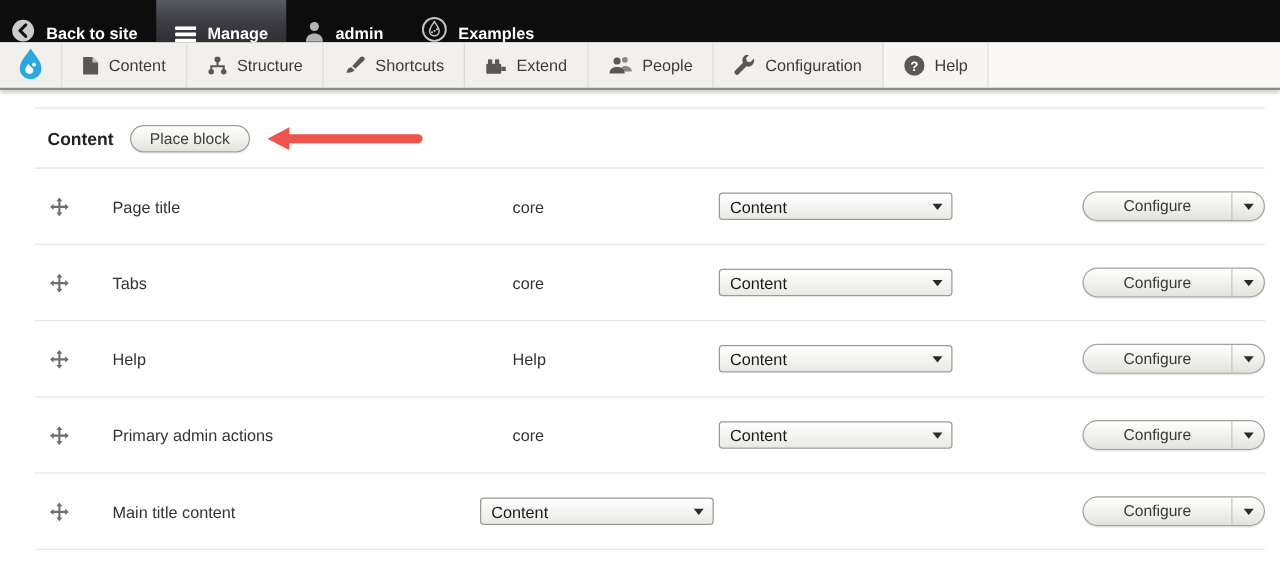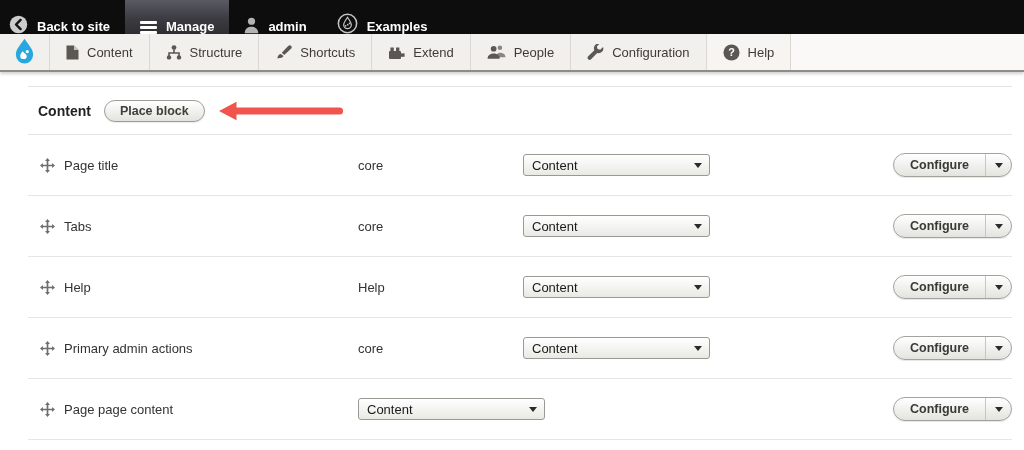--- a/index.html
+++ b/index.html
@@ -54,32 +54,32 @@
     border-bottom:1px solid #e5e3df;
     height:49px; display:flex; align-items:center;
     padding-left:10px; gap:13px;
   }
   .region-title { font-weight:bold; font-size:14px; color:#232323; }
 
   .pill-button {
     height:22px; display:inline-flex; align-items:center;
     padding:0 15px; border:1px solid #9e9e99; border-radius:12px;
     background:linear-gradient(#ffffff, #e3e3de);
-    font-family:inherit; font-weight:bold; font-size:12.5px; color:#40403b;
+    font-family:inherit; font-weight:normal; font-size:12.5px; color:#40403b;
     box-shadow:0 1px 1px rgba(0,0,0,0.08); cursor:pointer;
   }
   .arrow-annotation { display:flex; align-items:center; margin-left:1px; }
 
   .block-row {
     height:61px; border-bottom:1px solid #e8e6e2;
     display:flex; align-items:center;
     font-size:13px; color:#333333;
   }
   .handle { width:24px; margin-left:12px; display:flex; align-items:center; cursor:move; }
-  .cell { display:block; }
+  .cell { display:block;margin-left:26px; }
   .cell.c-label { width:294px; }
   .cell.c-provider { width:165px; }
 
   .fake-select {
     width:187px; height:22px;
     border:1px solid #9a9a95; border-radius:3px;
     background:linear-gradient(#ffffff, #e9e9e4);
     display:flex; align-items:center; justify-content:space-between;
     padding:0 7px 0 8px; cursor:pointer;
     font-size:13px; color:#1a1a1a;
@@ -93,22 +93,22 @@
   .spacer { flex:1; }
 
   .dropbutton {
     display:flex; height:24px; margin-right:0;
     border:1px solid #a3a39e; border-radius:13px; overflow:hidden;
     background:linear-gradient(#ffffff, #e3e3de);
     box-shadow:0 1px 1px rgba(0,0,0,0.1);
   }
   .dropbutton-main {
     border:none; background:transparent; cursor:pointer;
-    font-family:inherit; font-weight:bold; font-size:12.5px; color:#3a3a35;
-    padding:0 16px;
+    font-family:inherit; font-weight:normal; font-size:12.5px; color:#3a3a35;
+    padding:0 32px;
   }
   .dropbutton-toggle {
     border:none; border-left:1px solid #c8c6c1; background:transparent;
     width:26px; display:flex; align-items:center; justify-content:center;
     cursor:pointer;
   }
 </style>
 </head>
 <body>
 
@@ -332,21 +332,21 @@
       </button>
     </span>
   </div>
 
   <div class="block-row">
     <span class="handle">
       <svg width="15" height="15" viewBox="0 0 16 16">
         <path d="M8 0 L10.6 3.1 H8.9 V7.1 H12.9 V5.4 L16 8 L12.9 10.6 V8.9 H8.9 V12.9 H10.6 L8 16 L5.4 12.9 H7.1 V8.9 H3.1 V10.6 L0 8 L3.1 5.4 V7.1 H7.1 V3.1 H5.4 Z" fill="#6e6e6e"></path>
       </svg>
     </span>
-    <span class="cell c-label">Page page content</span>
+    <span class="cell c-label">Main title content</span>
     <span class="fake-select">
       <span>Content</span>
       <span class="tri-down"></span>
     </span>
     <span class="spacer"></span>
     <span class="dropbutton">
       <button class="dropbutton-main">Configure</button>
       <button class="dropbutton-toggle">
         <span class="tri-down"></span>
       </button>

